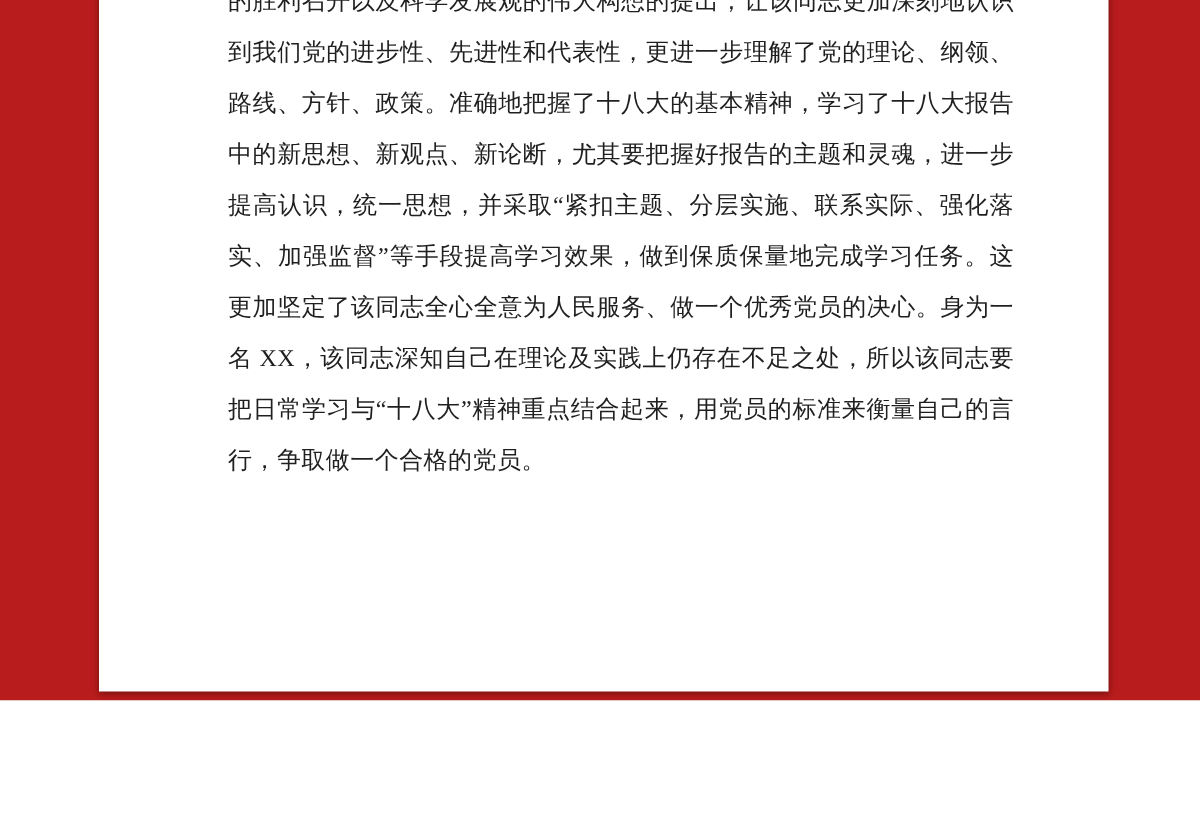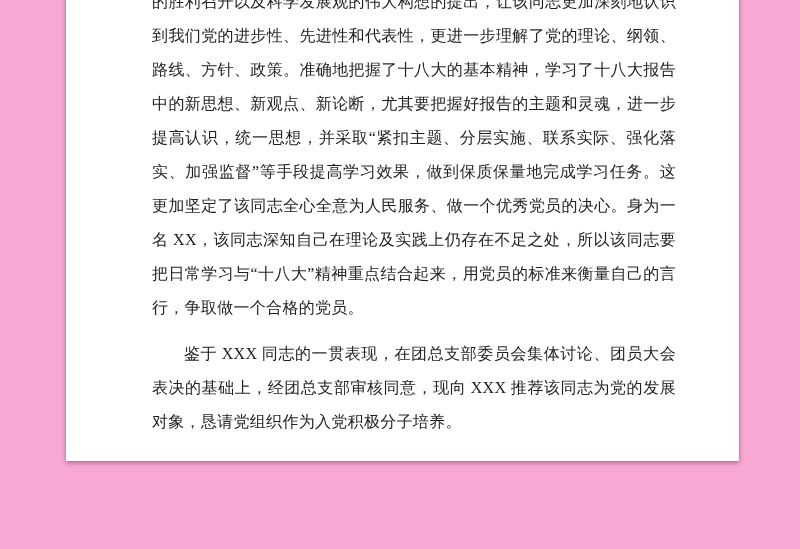--- a/index.html
+++ b/index.html
@@ -2,22 +2,22 @@
 <html><head>
 <meta charset="utf-8">
 <style>
   html, body {
     margin: 0;
     padding: 0;
   }
   .canvas {
     position: relative;
     width: 800px;
-    height: 549px;
-    background: #f9a8d4;
+    height: 467px;
+    background: #b91c1c;
     overflow: hidden;
     font-family: "Liberation Serif", "DejaVu Serif", serif;
   }
   .page {
     position: absolute;
     left: 66px;
     top: -43px;
     width: 673px;
     height: 504px;
     background: #ffffff;
@@ -39,16 +39,15 @@
     text-indent: 2em;
   }
 </style>
 </head>
 <body>
 
 <div class="canvas">
   <div class="page">
     <div class="doc-content">
       <p class="para-1">的胜利召开以及科学发展观的伟大构想的提出，让该同志更加深刻地认识到我们党的进步性、先进性和代表性，更进一步理解了党的理论、纲领、路线、方针、政策。准确地把握了十八大的基本精神，学习了十八大报告中的新思想、新观点、新论断，尤其要把握好报告的主题和灵魂，进一步提高认识，统一思想，并采取“紧扣主题、分层实施、联系实际、强化落实、加强监督”等手段提高学习效果，做到保质保量地完成学习任务。这更加坚定了该同志全心全意为人民服务、做一个优秀党员的决心。身为一名 XX，该同志深知自己在理论及实践上仍存在不足之处，所以该同志要把日常学习与“十八大”精神重点结合起来，用党员的标准来衡量自己的言行，争取做一个合格的党员。</p>
-      <p class="para-2">鉴于 XXX 同志的一贯表现，在团总支部委员会集体讨论、团员大会表决的基础上，经团总支部审核同意，现向 XXX 推荐该同志为党的发展对象，恳请党组织作为入党积极分子培养。</p>
     </div>
   </div>
 </div>
 
 </body></html>

